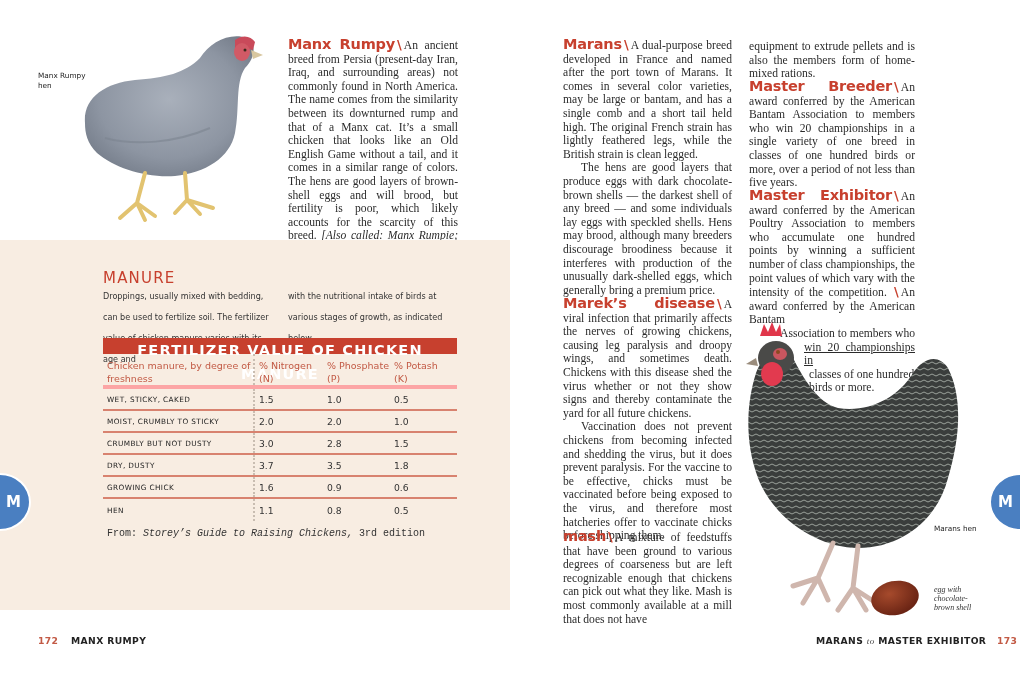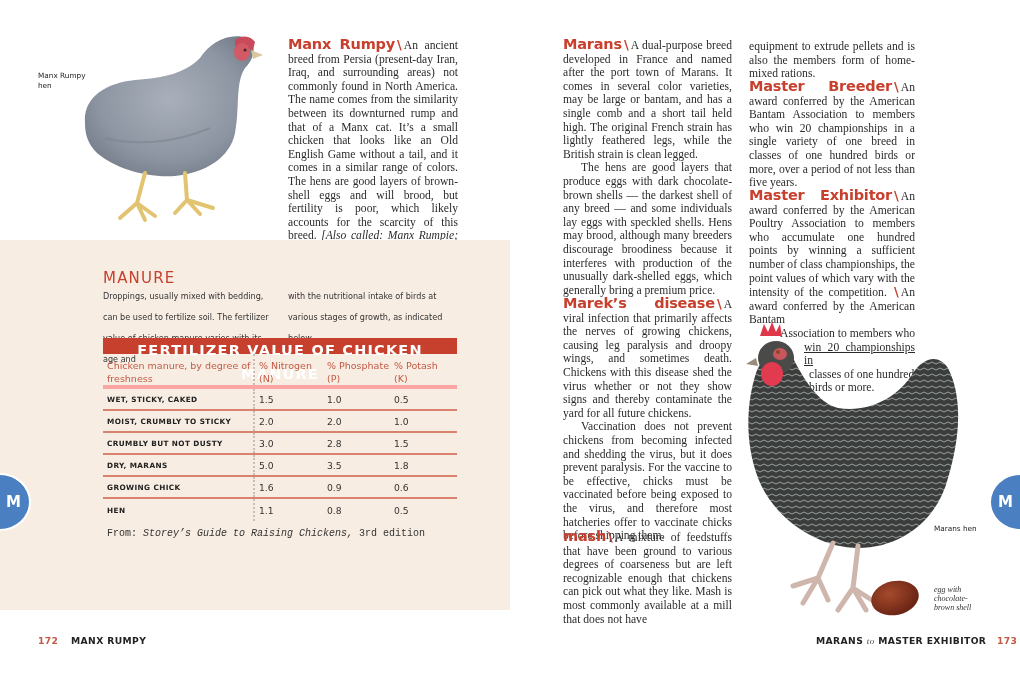--- a/index.html
+++ b/index.html
@@ -24,21 +24,21 @@
   .table { position: absolute; left: 103px; top: 338px; width: 354px; }
   .table-title { background: #c7402e; color: #fff; font-family: "DejaVu Sans", sans-serif; font-weight: bold; font-size: 14.5px; letter-spacing: 1.2px; text-align: center; height: 16px; line-height: 24px; }
   .thead { display: flex; height: 35px; border-bottom: 4px solid #fca5a5; }
   .th { font-family: "DejaVu Sans", sans-serif; font-size: 9.5px; line-height: 13px; color: #c25a45; padding-top: 5px; }
   .row { display: flex; height: 22px; align-items: center; border-bottom: 2px solid #d8826f; }
   .c1 { width: 150px; padding-left: 4px; }
   .c2 { width: 72px; padding-left: 4px; border-left: 2px dotted #c9bdb1; height: 100%; display: flex; align-items: center; }
   .thead .c2 { display: block; }
   .c3 { width: 69px; padding-left: 2px; }
   .c4 { width: 60px; }
-  .rlabel { font-family: "DejaVu Sans", sans-serif; font-weight: bold; font-size: 7.3px; color: #222; letter-spacing: 0.4px; }
+  .rlabel { font-family: "DejaVu Sans", sans-serif; font-weight: normal; font-size: 7.3px; color: #222; letter-spacing: 0.4px; }
   .val { font-family: "DejaVu Sans", sans-serif; font-size: 9.2px; color: #333; }
   .subhead { height: 22px; line-height: 24px; font-family: "DejaVu Sans", sans-serif; font-size: 9.5px; color: #c25a45; padding-left: 4px; border-bottom: 2px solid #d8826f; }
   .source { font-family: Liberation Mono, monospace; font-size: 10px; color: #333; padding-left: 4px; padding-top: 7px; }
   .source i { font-style: italic; }
 
   .tab { position: absolute; width: 62px; height: 58px; border-radius: 50%; background: #4a7fc1; color: #fff; font-family: "DejaVu Sans", sans-serif; font-weight: bold; font-size: 15px; display: flex; align-items: center; border: 2px solid #ffffff; }
   .tab-left { left: -31px; top: 473px; justify-content: flex-end; padding-right: 8px; }
   .tab-right { left: 989px; top: 473px; justify-content: flex-start; padding-left: 7px; }
 
   .footer { position: absolute; top: 635px; font-family: "DejaVu Sans", sans-serif; font-size: 9.2px; font-weight: bold; letter-spacing: 0.4px; color: #222; }
@@ -107,22 +107,22 @@
     <div class="c3 val">2.0</div>
     <div class="c4 val">1.0</div>
   </div>
   <div class="row">
     <div class="c1 rlabel">CRUMBLY BUT NOT DUSTY</div>
     <div class="c2 val">3.0</div>
     <div class="c3 val">2.8</div>
     <div class="c4 val">1.5</div>
   </div>
   <div class="row">
-    <div class="c1 rlabel">DRY, MARANS</div>
-    <div class="c2 val">5.0</div>
+    <div class="c1 rlabel">DRY, DUSTY</div>
+    <div class="c2 val">3.7</div>
     <div class="c3 val">3.5</div>
     <div class="c4 val">1.8</div>
   </div>
 
 
   <div class="row">
     <div class="c1 rlabel">GROWING CHICK</div>
     <div class="c2 val">1.6</div>
     <div class="c3 val">0.9</div>
     <div class="c4 val">0.6</div>

